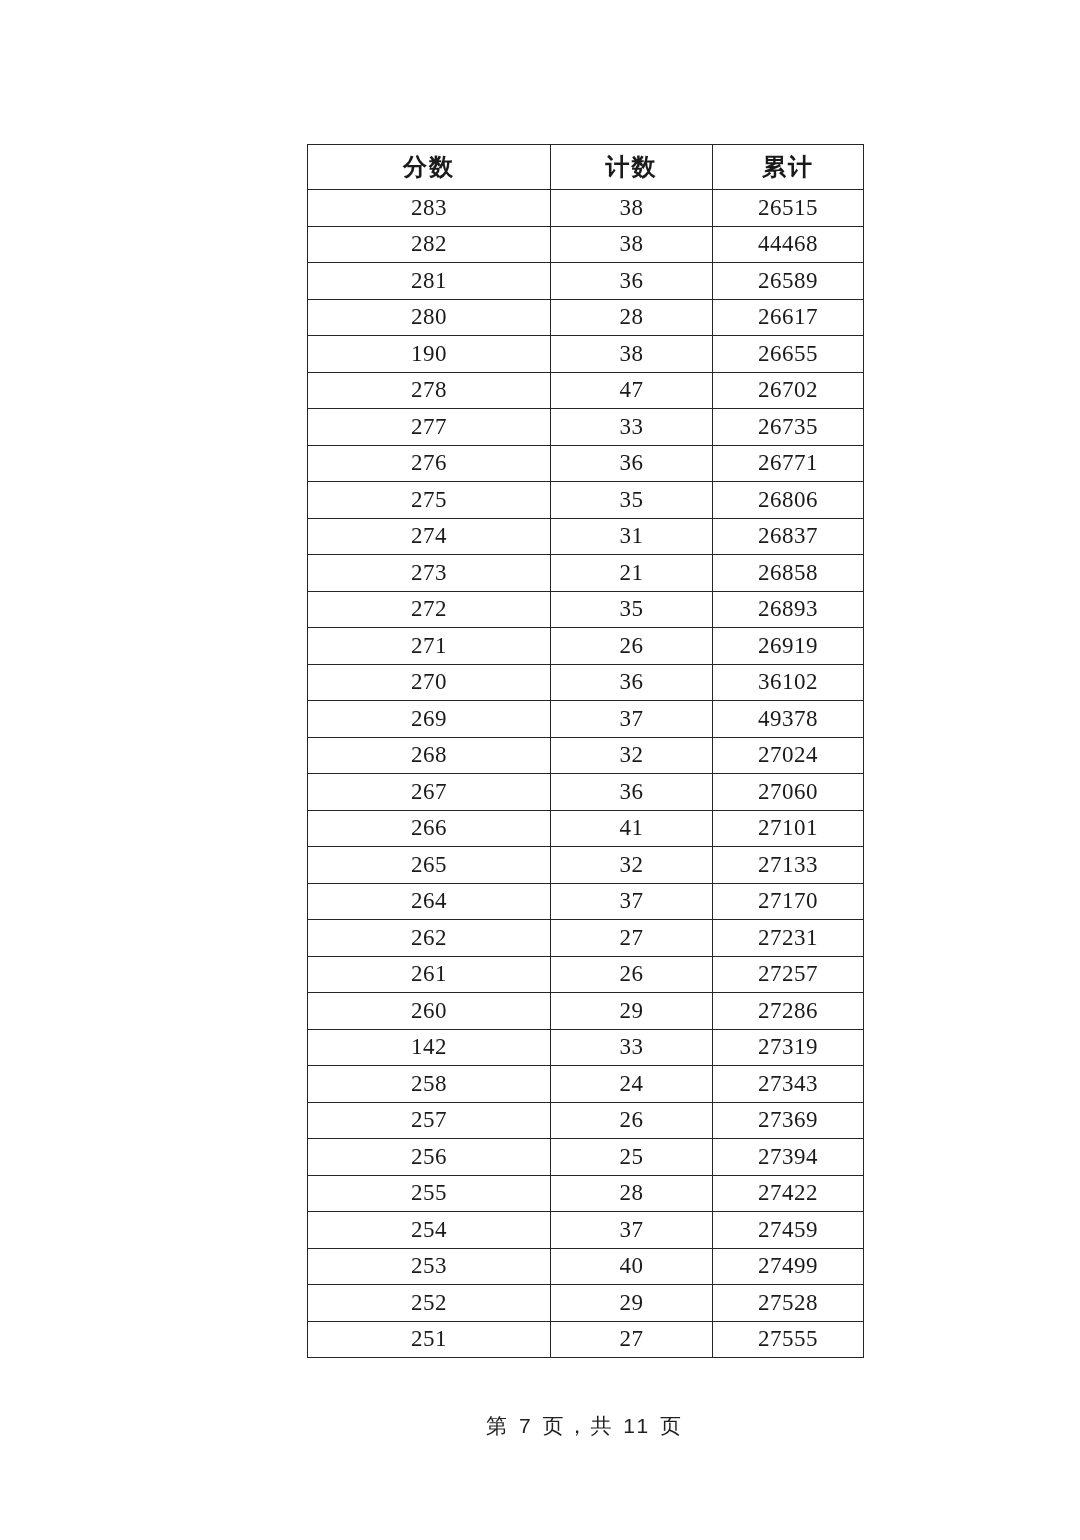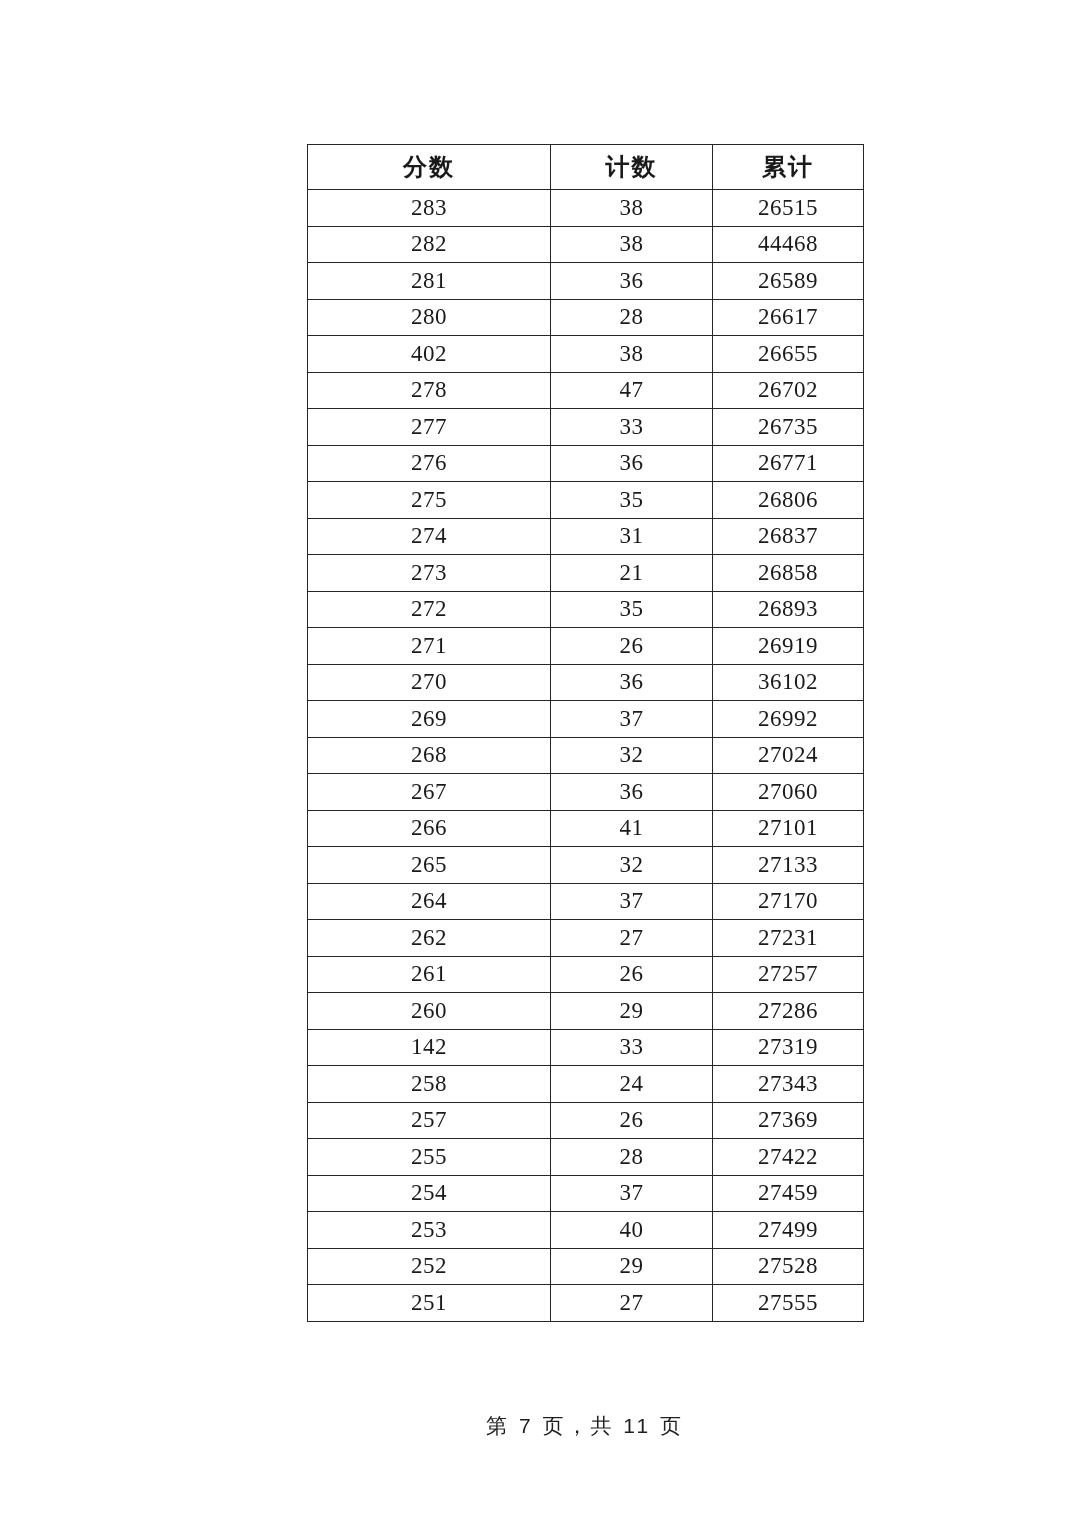--- a/index.html
+++ b/index.html
@@ -116,21 +116,21 @@
             <td>281</td>
             <td>36</td>
             <td>26589</td>
           </tr>
           <tr>
             <td>280</td>
             <td>28</td>
             <td>26617</td>
           </tr>
           <tr>
-            <td>402</td>
+            <td>190</td>
             <td>38</td>
             <td>26655</td>
           </tr>
           <tr>
             <td>278</td>
             <td>47</td>
             <td>26702</td>
           </tr>
           <tr>
             <td>277</td>
@@ -168,21 +168,21 @@
             <td>26919</td>
           </tr>
           <tr>
             <td>270</td>
             <td>36</td>
             <td>36102</td>
           </tr>
           <tr>
             <td>269</td>
             <td>37</td>
-            <td>26992</td>
+            <td>49378</td>
           </tr>
           <tr>
             <td>268</td>
             <td>32</td>
             <td>27024</td>
           </tr>
           <tr>
             <td>267</td>
             <td>36</td>
             <td>27060</td>
@@ -226,20 +226,25 @@
             <td>258</td>
             <td>24</td>
             <td>27343</td>
           </tr>
           <tr>
             <td>257</td>
             <td>26</td>
             <td>27369</td>
           </tr>
           <tr>
+            <td>256</td>
+            <td>25</td>
+            <td>27394</td>
+          </tr>
+          <tr>
             <td>255</td>
             <td>28</td>
             <td>27422</td>
           </tr>
           <tr>
             <td>254</td>
             <td>37</td>
             <td>27459</td>
           </tr>
           <tr>

